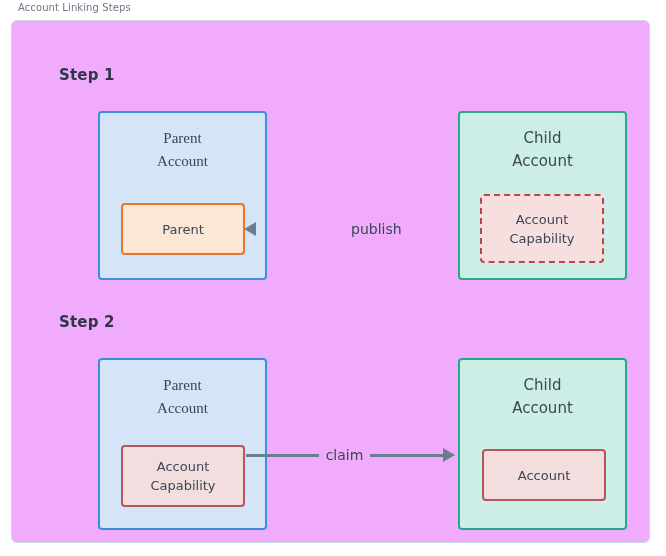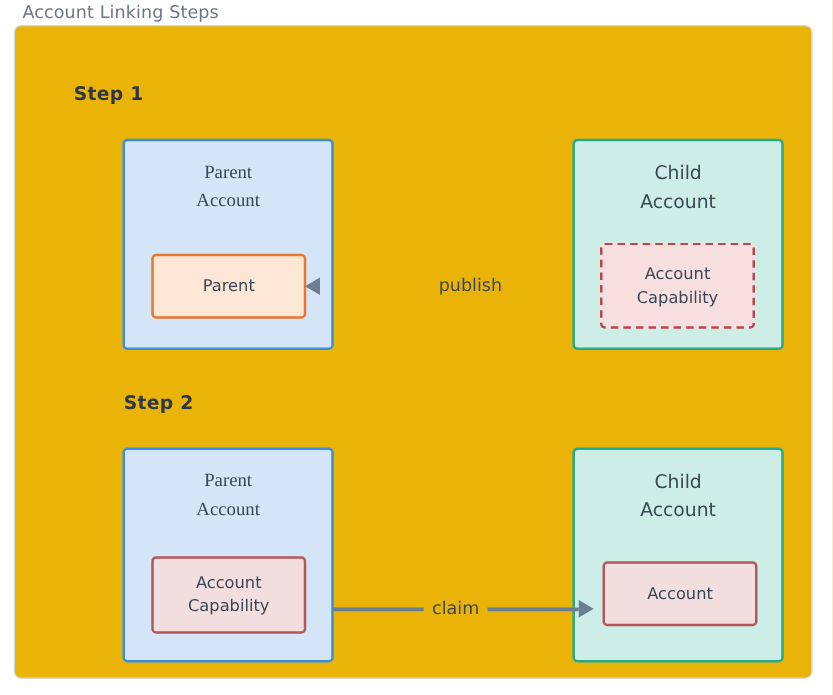--- a/index.html
+++ b/index.html
@@ -13,49 +13,49 @@
     font-family: "DejaVu Sans", "Liberation Sans", sans-serif;
     overflow: hidden;
     position: relative;
   }
 
   
   .figure-title {
     position: absolute;
     left: 18px;
     top: 2px;
-    font-size: 14px;
+    font-size: 10px;
     color: #6b7785;
     letter-spacing: 0.1px;
     white-space: nowrap;
   }
 
   .diagram-frame {
     position: absolute;
     left: 11px;
     top: 20px;
     width: 639px;
     height: 523px;
     box-sizing: border-box;
-    background: #eab308;
+    background: #f0abfc;
     border: 1px solid #cfd8e0;
     border-radius: 6px;
   }
 
   
   .step-label {
     position: absolute;
     font-size: 15px;
     font-weight: bold;
     color: #2d3748;
     letter-spacing: 0.2px;
     white-space: nowrap;
   }
   .step1-label { left: 47px; top: 45px; }
-  .step2-label { left: 47px; top: 292px; margin-left: 40px; }
+  .step2-label { left: 47px; top: 292px; }
 
   
   .account-box {
     position: absolute;
     box-sizing: border-box;
     border-radius: 4px;
   }
   .account-box .account-title {
     position: absolute;
     left: 0;
@@ -118,21 +118,21 @@
   #account-chip-step2    { left: 470px; top: 428px; width: 124px; height: 52px; }
 
   
   .arrow-row {
     position: absolute;
     display: flex;
     align-items: center;
     height: 20px;
   }
   #arrow-publish { left: 232px; top: 198px; width: 176px; gap: 44px; }
-  #arrow-claim   { left: 234px; top: 456px; width: 209px; margin-left: 20px; }
+  #arrow-claim   { left: 234px; top: 424px; width: 209px; }
 
   .arrow-line {
     flex: 1 1 auto;
     height: 3px;
     background: #6b7d91;
   }
   .arrow-head {
     width: 0;
     height: 0;
     flex: 0 0 auto;

